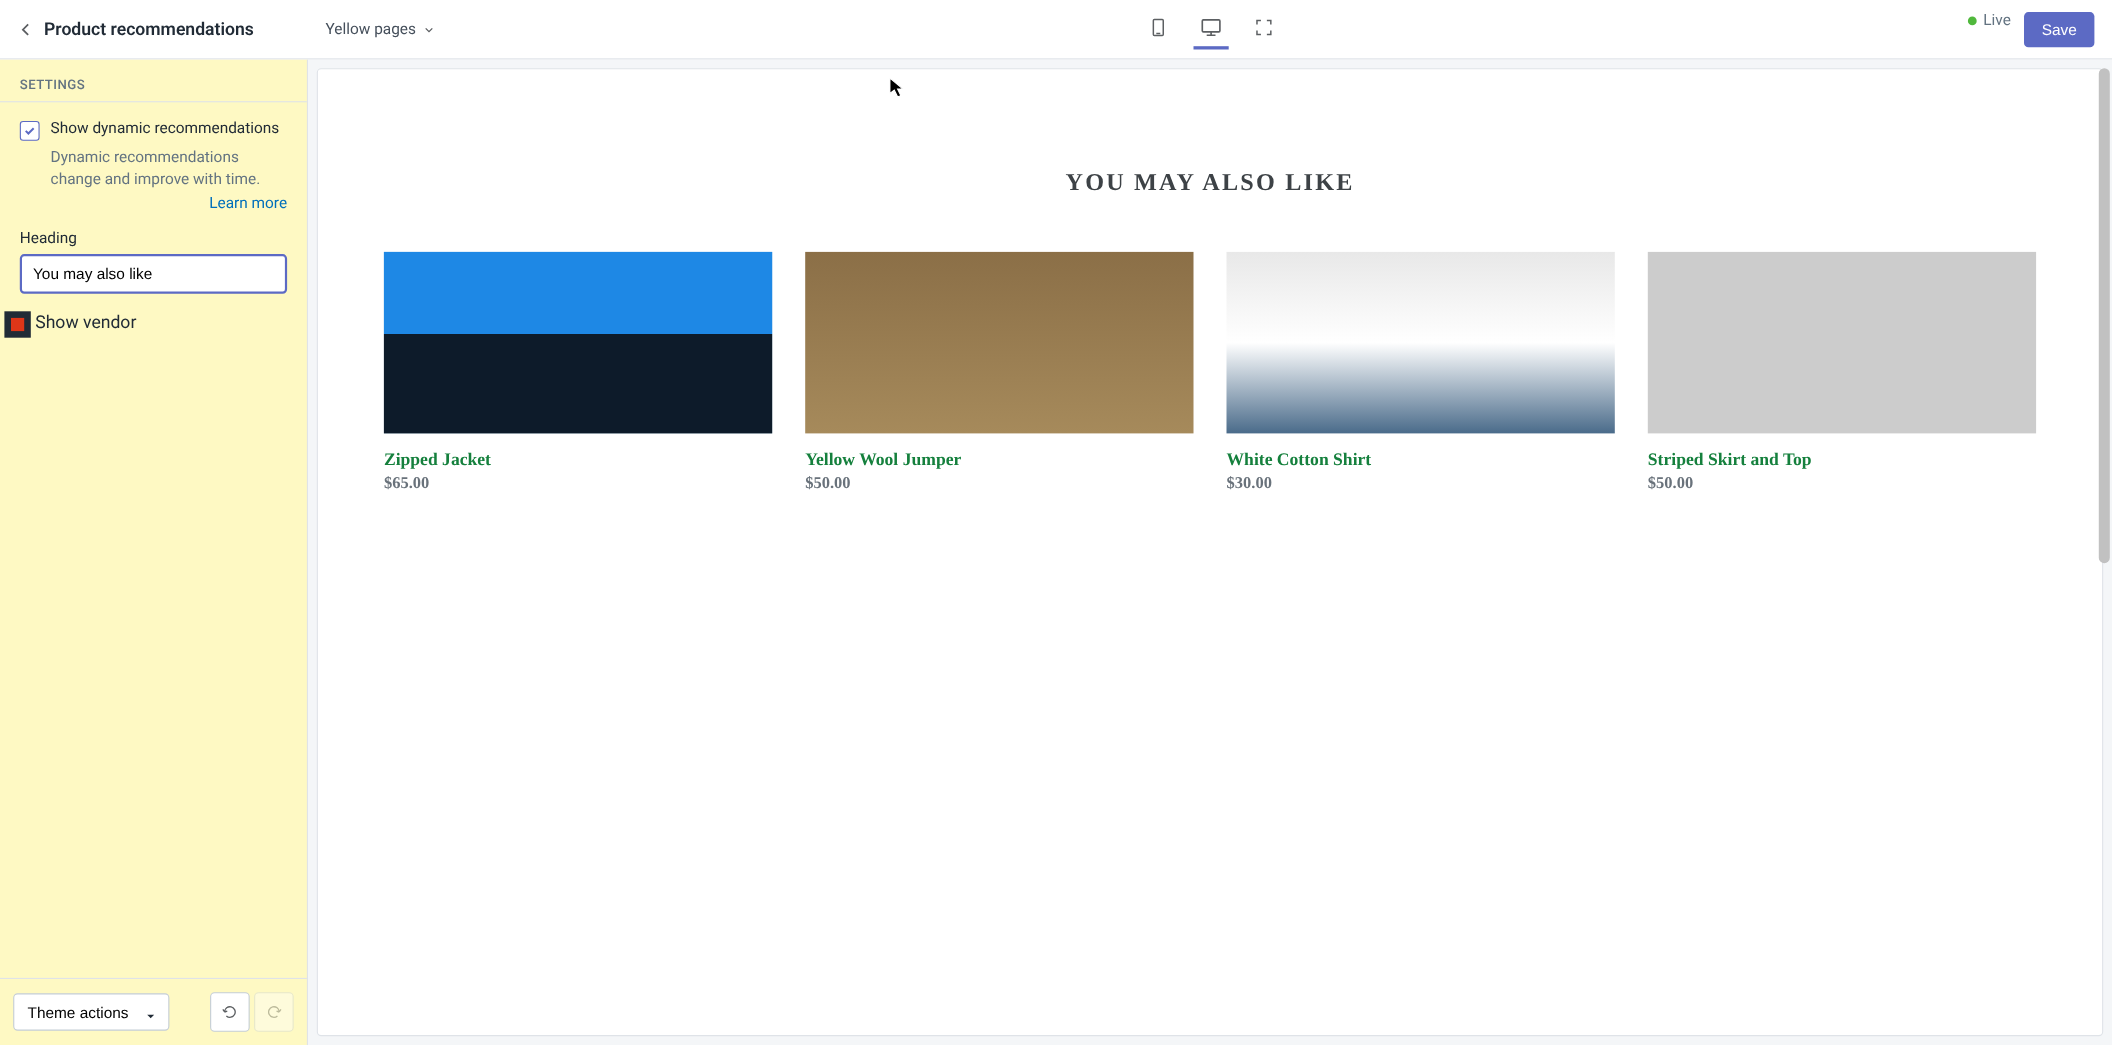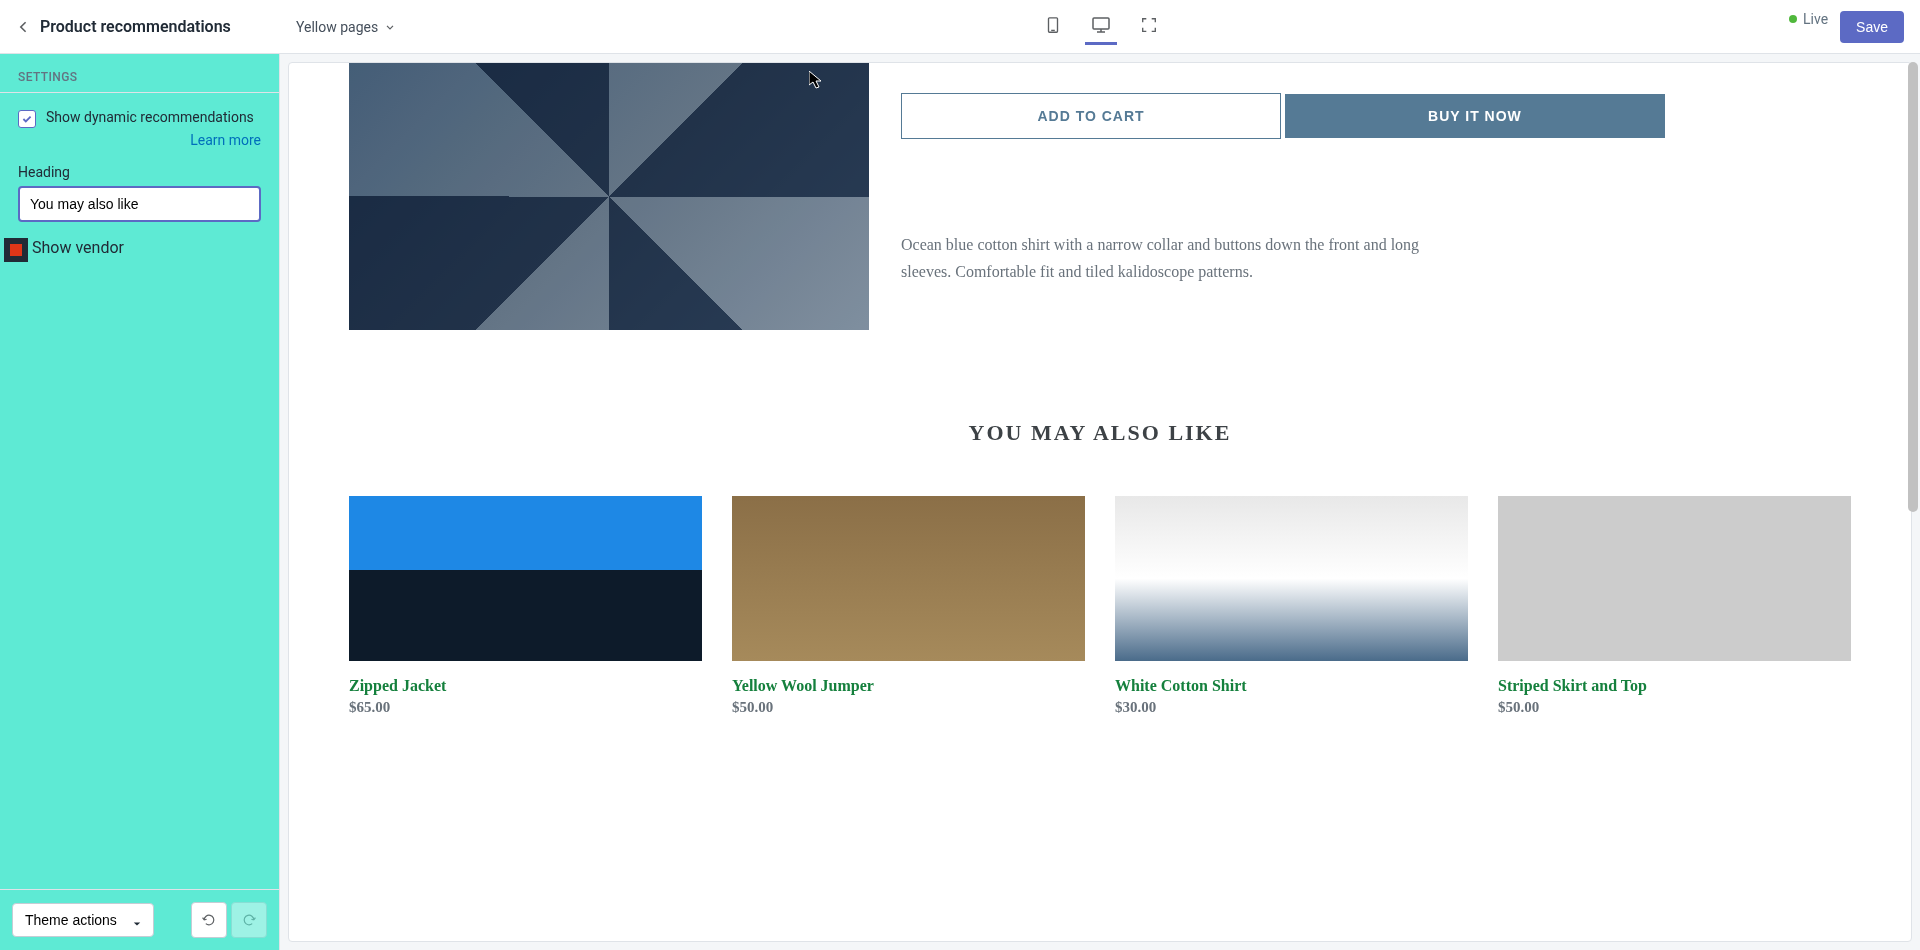--- a/index.html
+++ b/index.html
@@ -17,21 +17,21 @@
 .view-icon.active { border-bottom-color: #5c6ac4; }
 .topbar-right { display: flex; align-items: flex-start; gap: 12px; padding-right: 16px; }
 .live-badge { display: flex; align-items: center; gap: 6px; font-size: 14px; color: #637381; }
 .live-dot { width: 8px; height: 8px; border-radius: 50%; background: #50b83c; }
 .save-btn { background: #5c6ac4; color: #fff; border: none; padding: 8px 16px; border-radius: 4px; font-size: 14px; font-weight: 500; cursor: pointer; }
 
 
 .main { flex: 1; display: flex; overflow: hidden; }
 
 
-.sidebar { width: 280px; background: #5eead4; border-right: 1px solid #dfe3e8; display: flex; flex-direction: column; }
+.sidebar { width: 280px; background: #fef9c3; border-right: 1px solid #dfe3e8; display: flex; flex-direction: column; }
 .sidebar-content { flex: 1; overflow-y: auto; }
 .section-header { padding: 16px 18px 8px; font-size: 12px; font-weight: 500; color: #637381; letter-spacing: 0.4px; border-bottom: 1px solid #dfe3e8; }
 .setting-block { padding: 16px 18px; }
 .checkbox-row { display: flex; align-items: flex-start; gap: 10px; }
 .checkbox { width: 18px; height: 18px; border: 1px solid #c4cdd5; border-radius: 3px; flex-shrink: 0; display: flex; align-items: center; justify-content: center; cursor: pointer; margin-top: 1px; }
 .checkbox.checked { background: #fff; border-color: #5c6ac4; }
 .checkbox.checked svg { display: block; }
 .checkbox svg { display: none; }
 .checkbox-label { font-size: 14px; }
 .setting-desc { font-size: 14px; color: #637381; margin-left: 28px; margin-top: 6px; line-height: 1.4; }
@@ -125,20 +125,21 @@
       <div class="section-header">SETTINGS</div>
       <div class="setting-block">
         <div class="checkbox-row">
           <div class="checkbox checked">
             <svg width="12" height="12" viewBox="0 0 20 20">
                 <path d="M4 10l4 4 8-8" fill="none" stroke="#5c6ac4" stroke-width="3"></path>
               </svg>
           </div>
           <span class="checkbox-label">Show dynamic recommendations</span>
         </div>
+        <div class="setting-desc">Dynamic recommendations change and improve with time.</div>
         <a class="learn-more">Learn more</a>
       </div>
       <div class="setting-block" style="padding-top:0">
         <div class="field-label">Heading</div>
         <input class="text-input" value="You may also like" style="">
         <div class="vendor-row">
           <div class="recording-indicator"></div>
           <span style="margin-left:14px">Show vendor</span>
         </div>
       </div>
@@ -166,30 +167,20 @@
   </div>
 
   <div class="preview-wrap">
     <div class="preview-frame">
       <div class="cursor-arrow">
         <svg width="16" height="20" viewBox="0 0 16 20">
             <path d="M0 0l0 14 4-3 3 6 3-1-3-6 5 0z" fill="#000" stroke="#fff" stroke-width="1"></path>
           </svg>
       </div>
       <div class="preview-content">
-        <div class="product-main">
-          <div class="product-image">
-            <div class="shirt-pattern"></div>
-          </div>
-          <div class="product-info">
-            <button class="atc-btn">ADD TO CART</button>
-            <button class="buy-btn">BUY IT NOW</button>
-            <div class="product-desc">Ocean blue cotton shirt with a narrow collar and buttons down the front and long sleeves. Comfortable fit and tiled kalidoscope patterns.</div>
-          </div>
-        </div>
         <h2 class="recs-heading">YOU MAY ALSO LIKE</h2>
         <div class="recs-grid">
           <div class="rec-card">
             <div class="rec-image rec-img-1"></div>
             <div class="rec-title">Zipped Jacket</div>
             <div class="rec-price">$65.00</div>
           </div>
           <div class="rec-card">
             <div class="rec-image rec-img-2"></div>
             <div class="rec-title">Yellow Wool Jumper</div>

